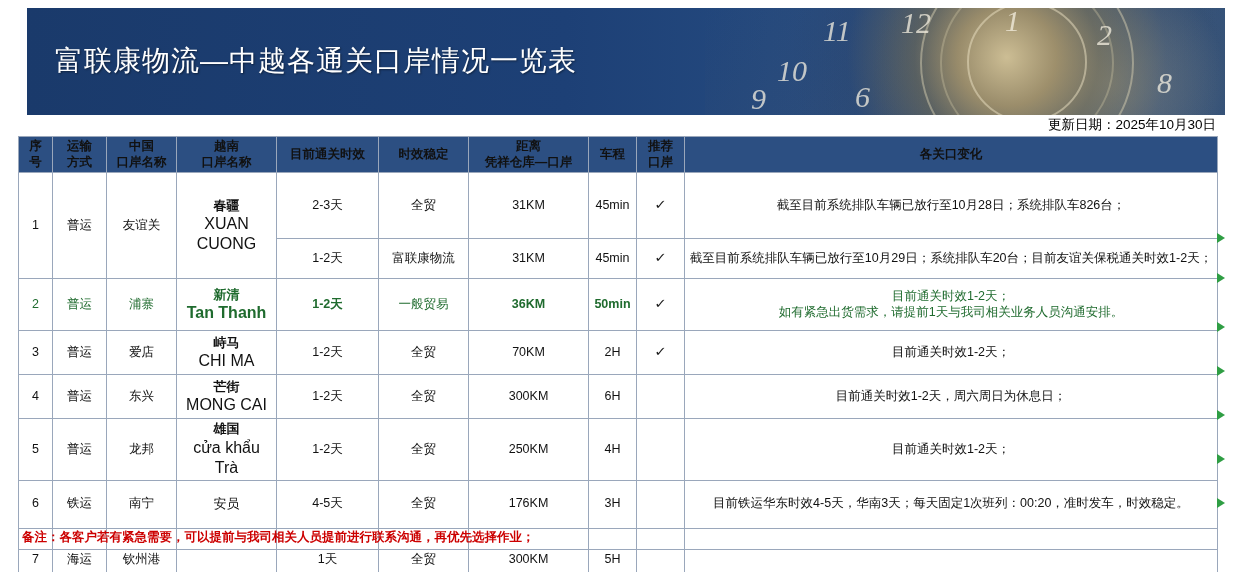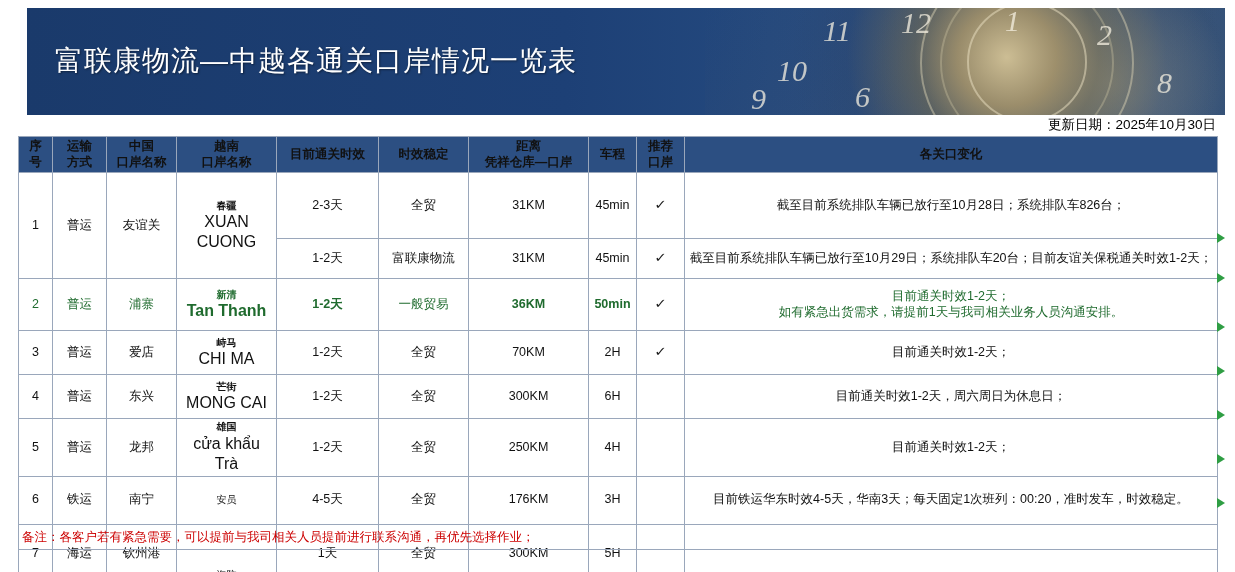--- a/index.html
+++ b/index.html
@@ -104,21 +104,21 @@
     font-weight: bold;
     font-size: 13px;
     border: 1px solid #23406b;
     padding: 3px 2px;
   }
   thead th .ln { display: block; }
 
   td.idx { font-size: 13px; }
   td.cn-port, td.mode { font-size: 13px; }
   td.vn-port { font-size: 12.5px; line-height: 1.3; }
-  td.vn-port .vn-cn { display: block; font-weight: bold; font-size: 10px; text-align: center; }
+  td.vn-port .vn-cn { display: block; font-weight: bold; font-size: 13px; text-align: center; }
   td.vn-port .vn-latin { display: block; font-size: 16px; }
   td.notes {
     text-align: left;
     padding-left: 8px;
     font-size: 12.5px;
     line-height: 1.5;
   }
   td.recommend { font-size: 13px; }
   .check {
     display: inline-block;
@@ -146,21 +146,21 @@
     border-left: 8px solid #2f9e44;
   }
 
   
   .footnote {
     position: absolute;
     left: 22px;
     top: 529px;
     font-size: 12.5px;
     color: #cc0000;
-    font-weight: normal;
+    font-weight: bold;
     white-space: nowrap;
   }
   .footline {
     position: absolute;
     left: 18px;
     top: 549px;
     width: 1199px;
     height: 0;
     border-top: 1px solid #9aa7bb;
   }

